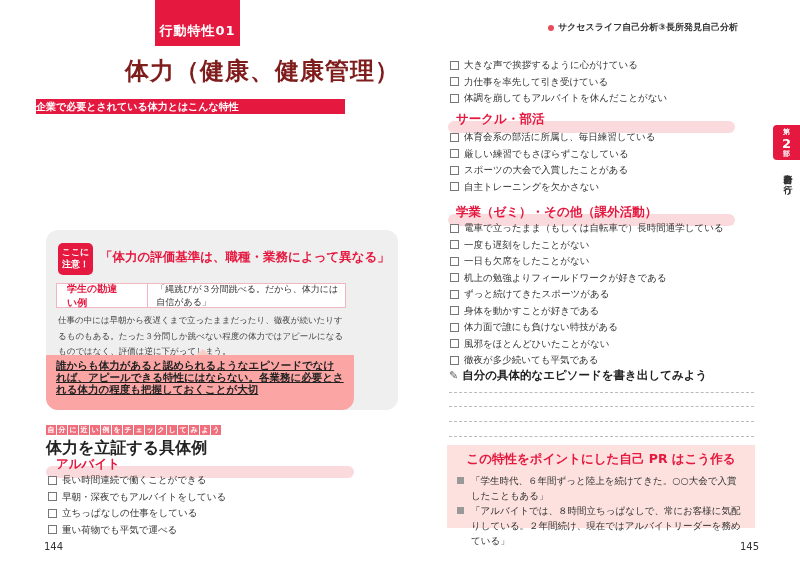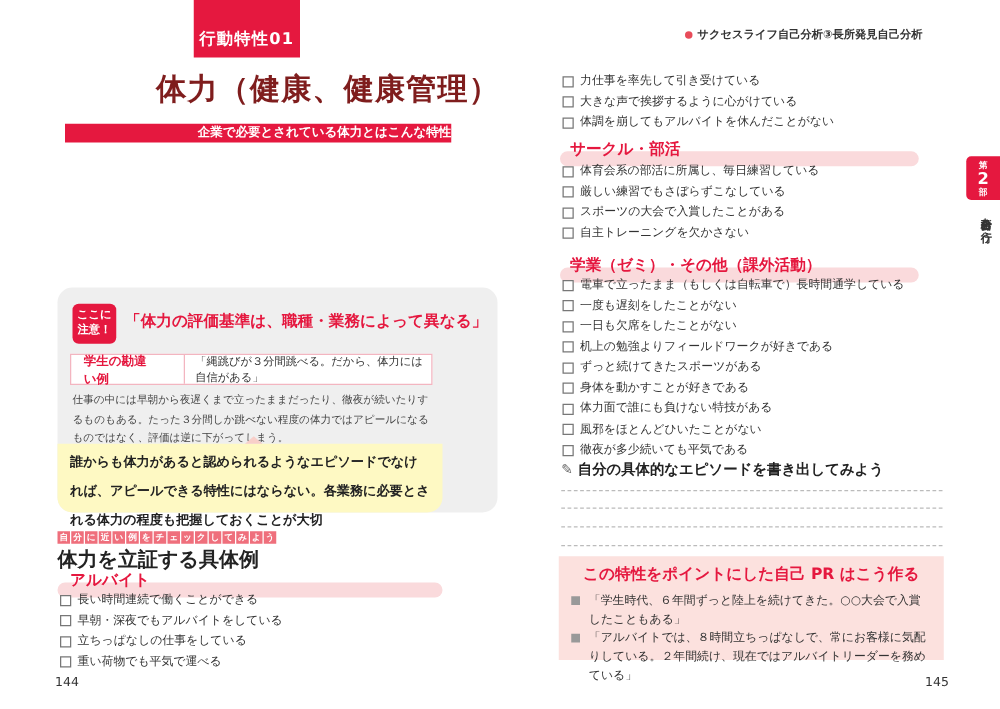--- a/index.html
+++ b/index.html
@@ -15,23 +15,23 @@
     position: absolute; left: 155px; top: 0; width: 85px; height: 46px;
     background: #e5183f; color: #fff; font-weight: bold; font-size: 13px;
     display: flex; align-items: flex-end; justify-content: center; padding-bottom: 6px;
     letter-spacing: 1px;
   }
   .main-title {
     position: absolute; left: 0; top: 55px; width: 400px; text-align: right;
     font-size: 24px; font-weight: bold; color: #7f1d1d; letter-spacing: 1px;
   }
   .section-bar {
-    position: absolute; left: 52px; top: 99px; width: 309px; height: 15px;
+    position: absolute; left: 36px; top: 99px; width: 309px; height: 15px;
     background: #e5183f; color: #fff; font-size: 10px; font-weight: bold;
-    text-align: right; line-height: 15px;
+    text-align: left; line-height: 15px;
   }
   .intro {
     position: absolute; left: 44px; top: 118px; width: 312px;
     font-size: 10px; line-height: 16.5px; color: #333;
   }
   .intro p { text-indent: 1em; }
 
   .caution-box {
     position: absolute; left: 46px; top: 230px; width: 352px; height: 180px;
     background: #efefef; border-radius: 12px;
@@ -52,22 +52,22 @@
     color: #e5183f; font-weight: bold; font-size: 10px; padding: 0 24px 0 10px;
     border-right: 1.5px solid #f3b5c0; height: 100%; display: flex; align-items: center;
   }
   .mistake-text { font-size: 9px; padding-left: 8px; color: #333; }
   .caution-body {
     position: absolute; left: 12px; top: 83px; width: 290px;
     font-family: "DejaVu Serif", serif; font-size: 8.5px; line-height: 15.5px; color: #444;
   }
   .highlight-box {
     position: absolute; left: 46px; top: 355px; width: 308px; height: 55px;
-    background: #fef9c3; border-radius: 0 0 12px 12px; padding: 4px 10px;
-    font-size: 10.5px; font-weight: bold; line-height: 23px; color: #222;
+    background: #fca5a5; border-radius: 0 0 12px 12px; padding: 4px 10px;
+    font-size: 10.5px; font-weight: bold; line-height: 12px; color: #222; text-decoration: underline;
   }
   .highlight-notch {
     position: absolute; left: 150px; top: -6px; width: 0; height: 0;
     border-left: 7px solid transparent; border-right: 7px solid transparent; border-bottom: 6px solid #f8cfc9;
   }
 
   .check-label-row {
     position: absolute; left: 46px; top: 425px; display: flex; gap: 1px;
   }
   .check-label-row span {
@@ -203,25 +203,25 @@
 
 <div class="page page-right">
   <div class="running-head">
     <span class="running-dot"></span>
     <span>サクセスライフ自己分析③長所発見自己分析</span>
   </div>
 
   <ul class="checklist" style="left:50px; top:57px;">
     <li>
         <span class="cb"></span>
+        <span>大きな声で挨拶するように心がけている</span>
+      </li>
+    <li>
+        <span class="cb"></span>
         <span>力仕事を率先して引き受けている</span>
-      </li>
-    <li>
-        <span class="cb"></span>
-        <span>大きな声で挨拶するように心がけている</span>
       </li>
     <li>
         <span class="cb"></span>
         <span>体調を崩してもアルバイトを休んだことがない</span>
       </li>
   </ul>
 
   <div class="cat-header" style="left:48px; top:121px; width:287px;"></div>
   <div class="cat-label" style="left:56px; top:111px;">サークル・部活</div>
   <ul class="checklist" style="left:50px; top:129px;">

